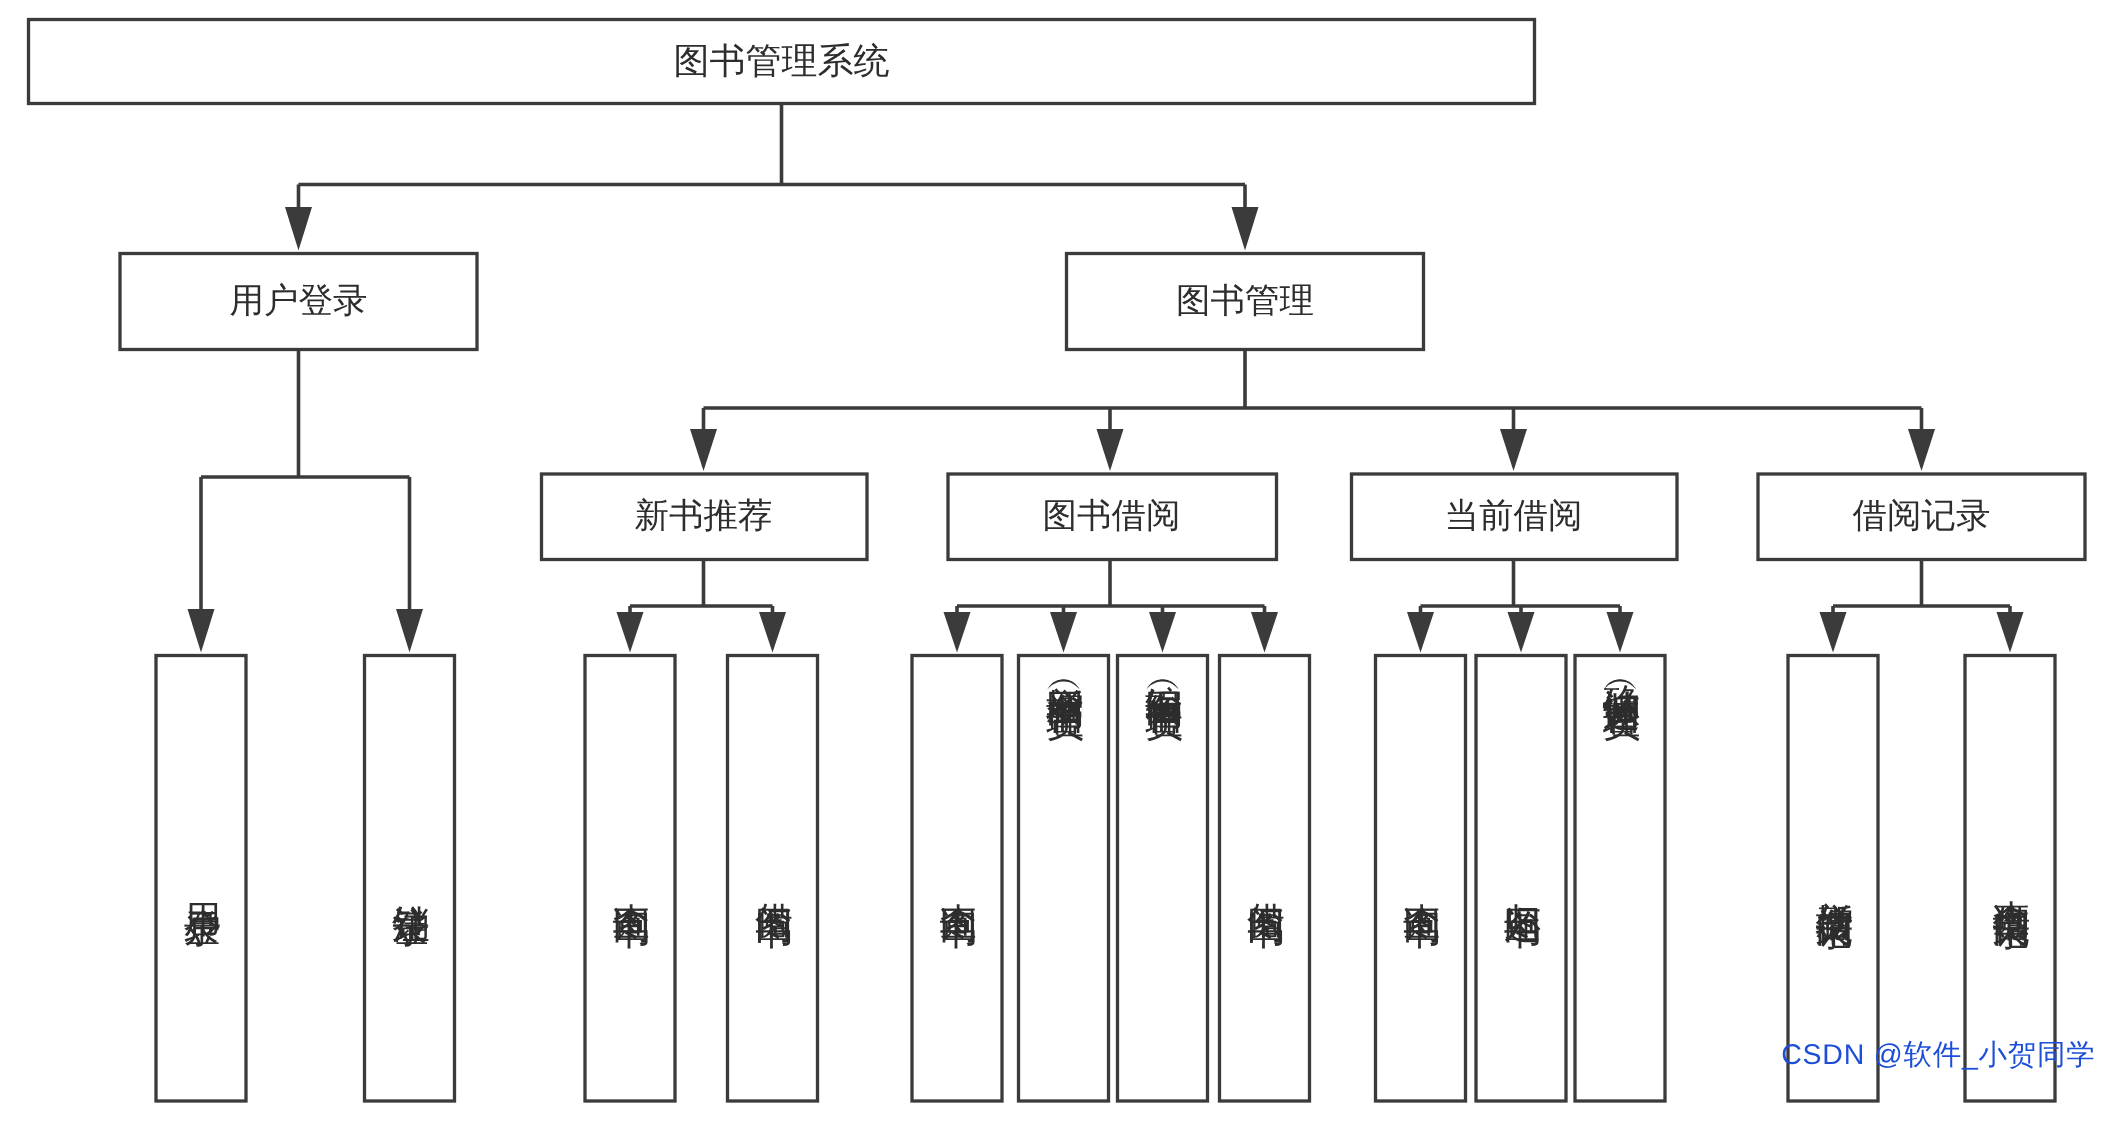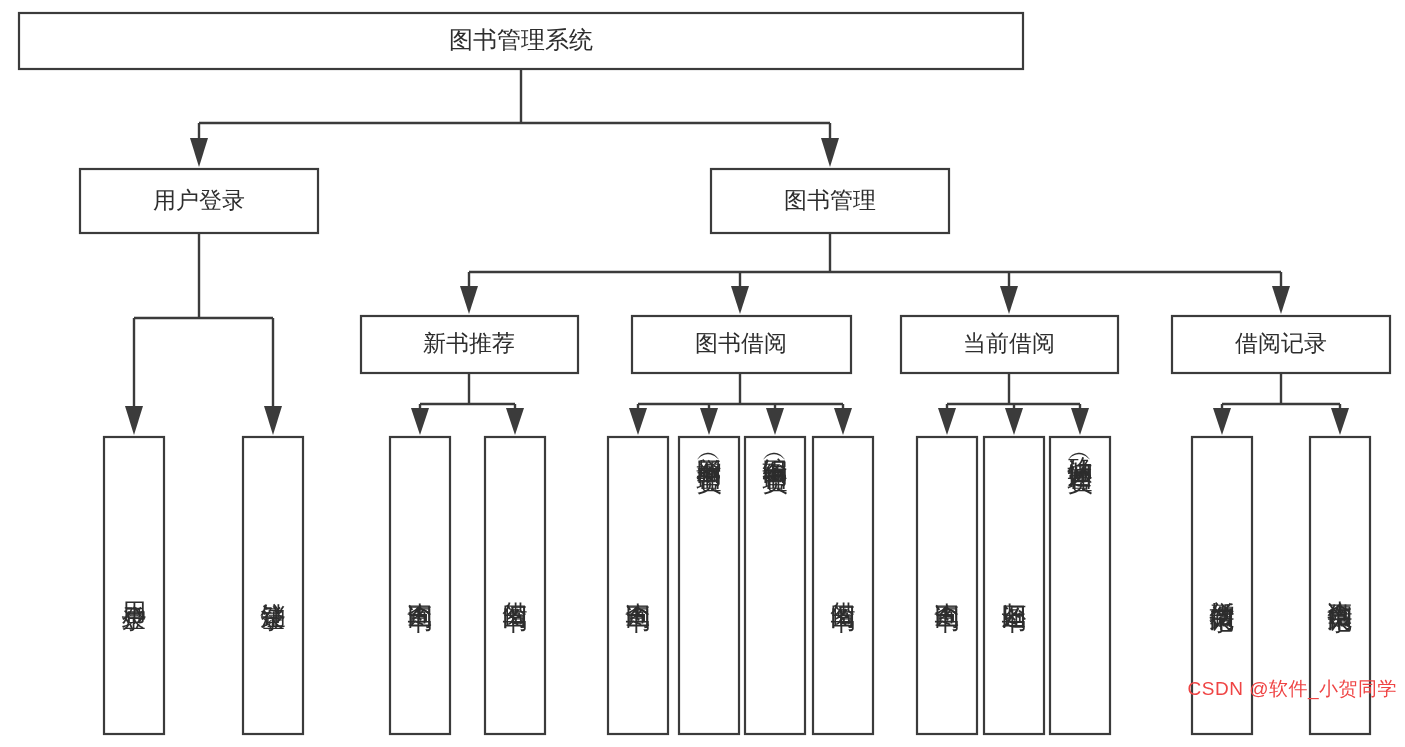--- a/index.html
+++ b/index.html
@@ -66,24 +66,24 @@
     font-size: 25px;
     line-height: 1.08;
     letter-spacing: 2px;
     color: #2d2d2d;
     white-space: nowrap;
     text-align: center;
   }
   .watermark {
     position: absolute;
     right: 8px;
-    bottom: 20px;
+    bottom: 6px;
     font-family: "Liberation Sans", "DejaVu Sans", sans-serif;
     font-size: 19px;
-    color: #ef4444;
+    color: #1d4ed8;
     letter-spacing: 0.5px;
     white-space: nowrap;
   }
 </style>
 </head>
 <body>
 
 <div id="diagram-root">
 
   <svg class="diagram" viewBox="0 0 1405 747">

